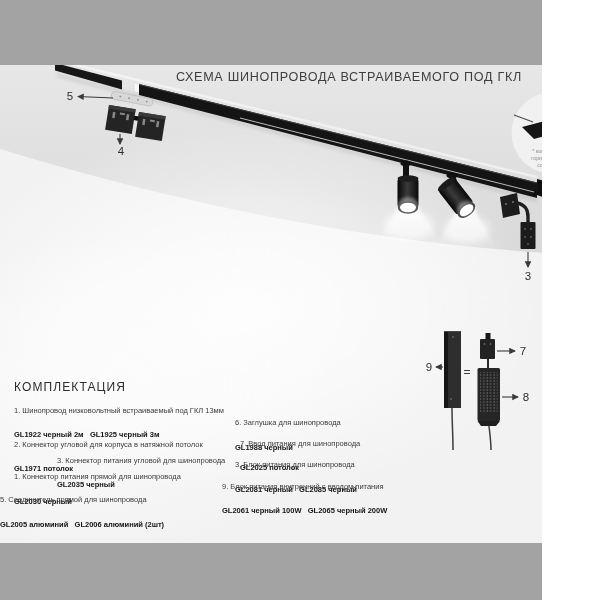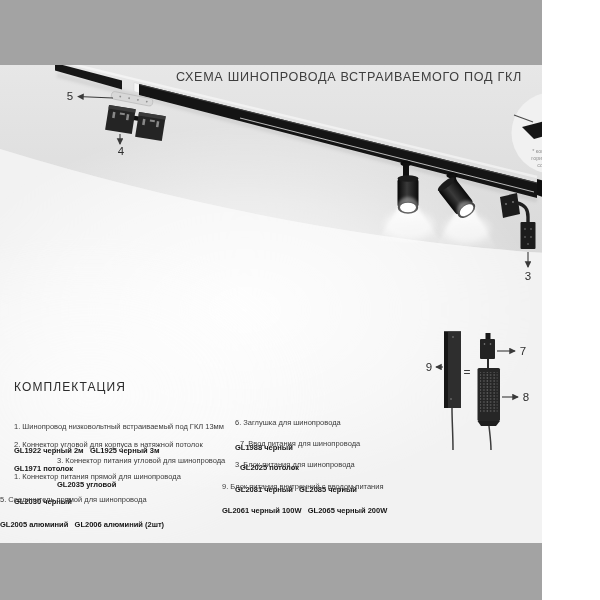--- a/index.html
+++ b/index.html
@@ -216,31 +216,31 @@
   <div class="callout" style="left:528px;top:276px;">3</div>
   <div class="callout" style="left:581px;top:301px;">1</div>
   <div class="callout" style="left:429px;top:367px;">9</div>
   <div class="equals" style="left:467px;top:372px;">=</div>
   <div class="callout" style="left:523px;top:351px;">7</div>
   <div class="callout" style="left:526px;top:397px;">8</div>
   <div class="callout" style="left:583px;top:433px;">6</div>
 
   <div class="k-head">КОМПЛЕКТАЦИЯ</div>
 
-  <div class="k-item" style="left:14px;top:406px;">
+  <div class="k-item" style="left:14px;top:390px;">
     <div class="k-label">1. Шинопровод низковольтный встраиваемый под ГКЛ 13мм</div>
     <div class="k-codes">GL1922 черный 2м   GL1925 черный 3м</div>
   </div>
   <div class="k-item" style="left:14px;top:424px;">
     <div class="k-label">2. Коннектор угловой для корпуса в натяжной потолок</div>
     <div class="k-codes">GL1971 потолок</div>
   </div>
   <div class="k-item" style="left:14px;top:440px;margin-left:43px;">
     <div class="k-label">3. Коннектор питания угловой для шинопровода</div>
-    <div class="k-codes">GL2035 угловой</div>
+    <div class="k-codes">GL2035 черный</div>
   </div>
   <div class="k-item" style="left:14px;top:456.5px;">
     <div class="k-label">1. Коннектор питания прямой для шинопровода</div>
     <div class="k-codes">GL2030 черный</div>
   </div>
   <div class="k-item" style="left:0;top:479.5px;">
     <div class="k-label">5. Соединитель прямой для шинопровода</div>
     <div class="k-codes">GL2005 алюминий   GL2006 алюминий (2шт)</div>
   </div>
 

